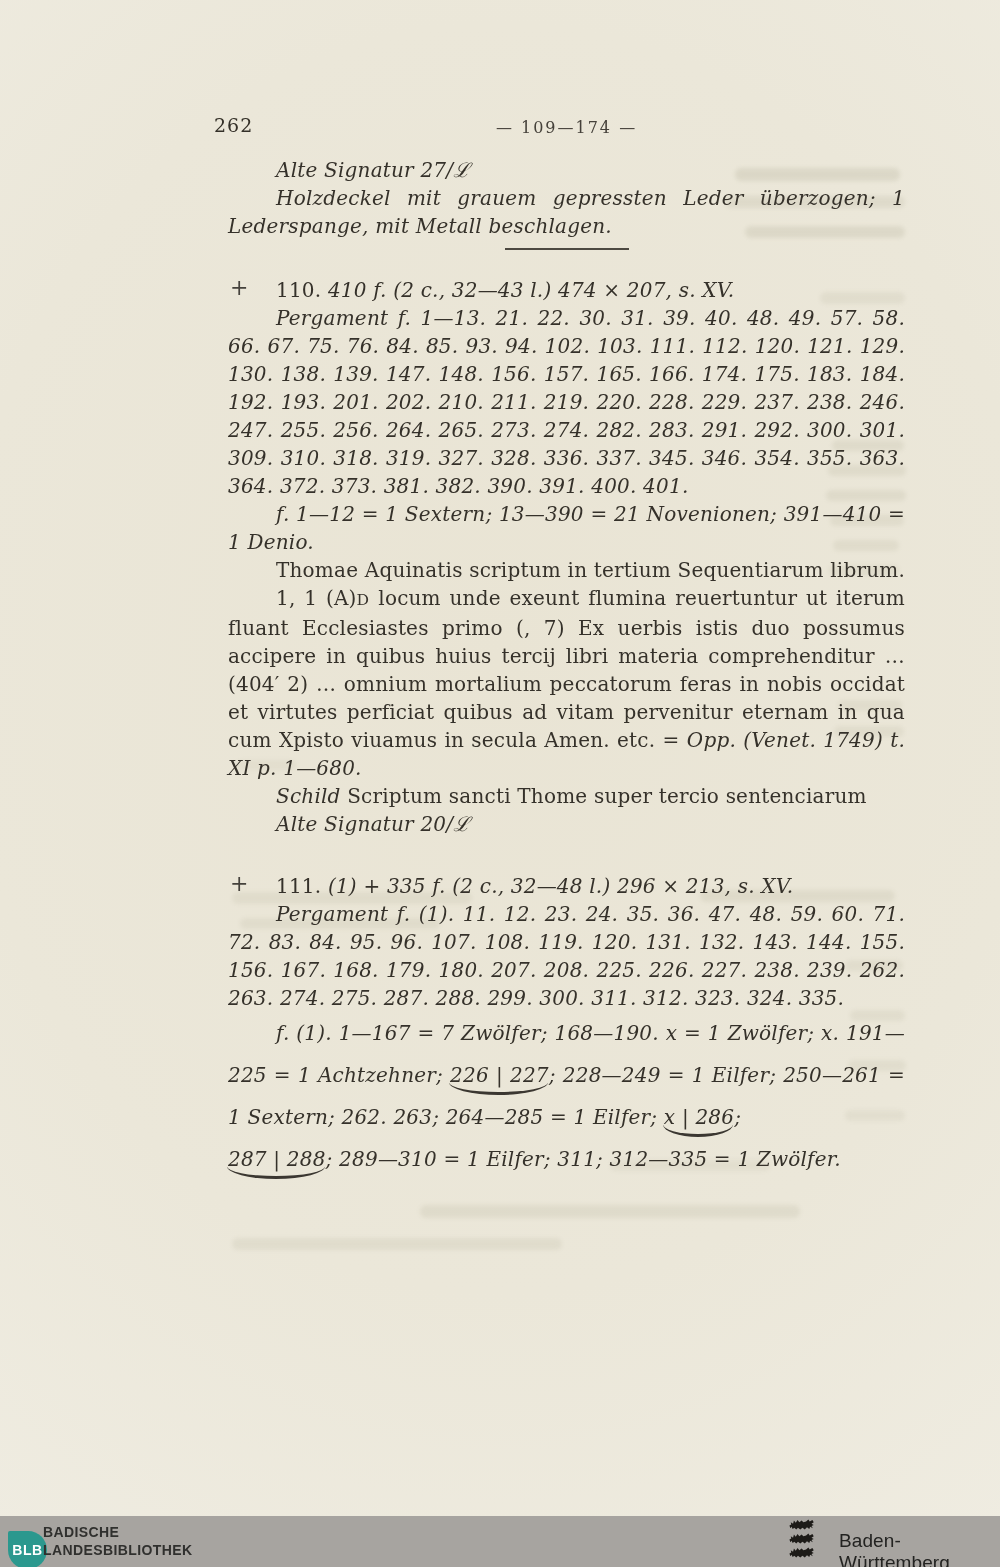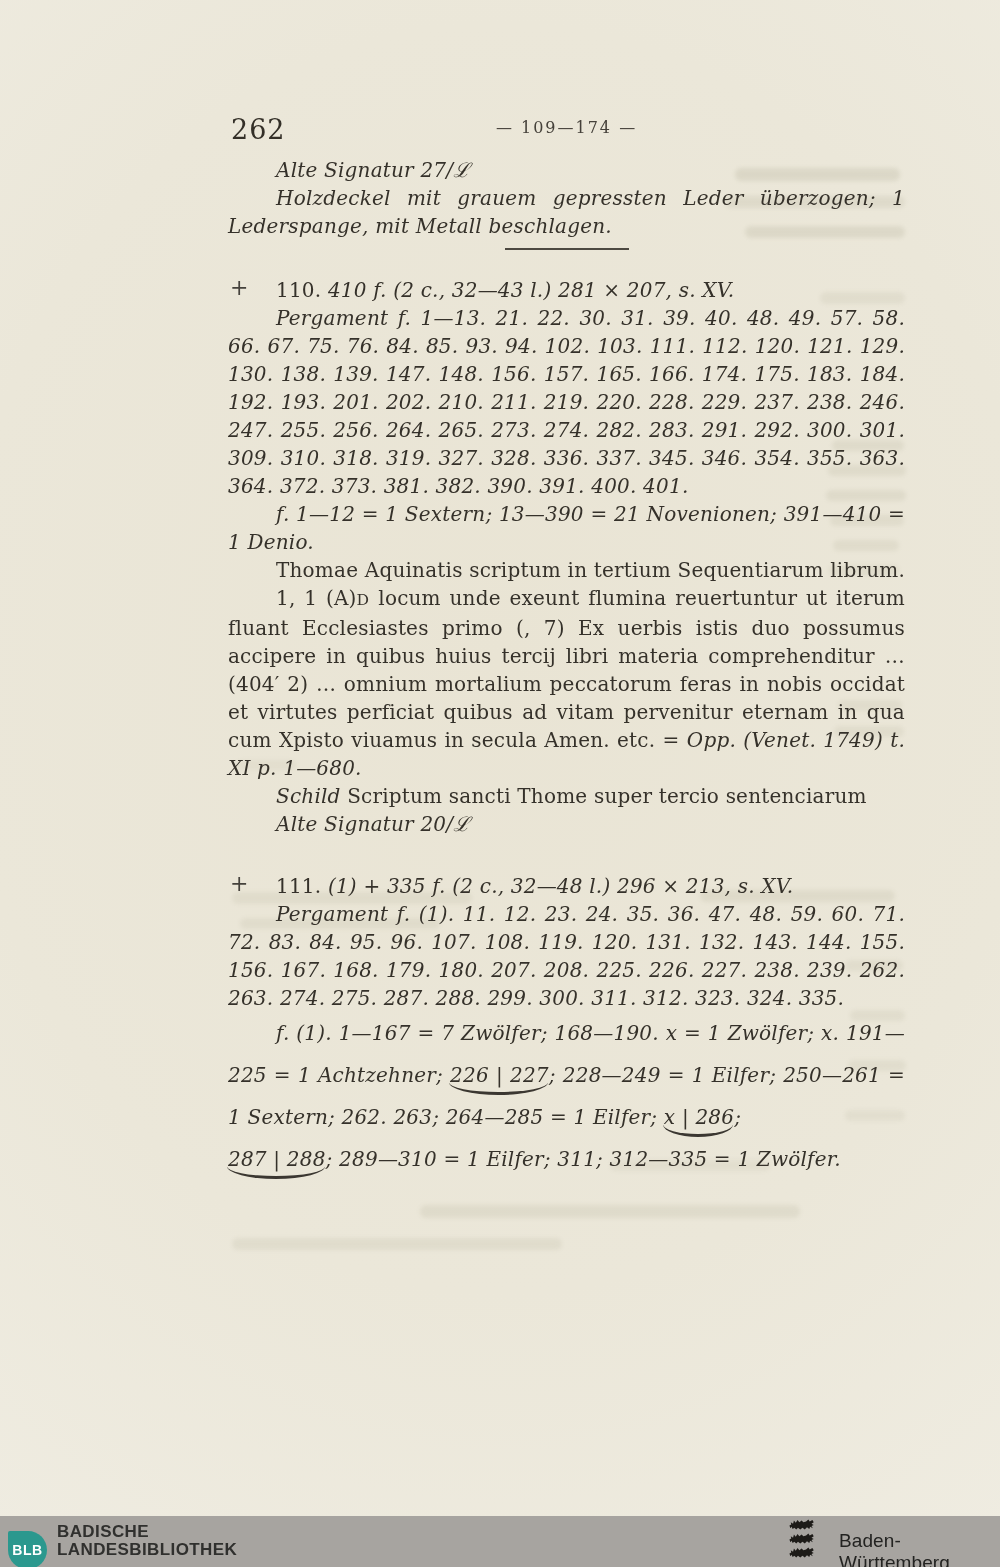--- a/index.html
+++ b/index.html
@@ -7,21 +7,21 @@
        font-family:"DejaVu Serif", serif;}
 
   
   .scan{position:absolute;inset:0;
     background:
       radial-gradient(ellipse 120% 90% at 50% 42%, #e9e4d4 0%, #ebe7d9 45%, #efece1 75%, #f3f1ea 100%);
   }
   .smudge{position:absolute;border-radius:6px;background:#8d8a6d;filter:blur(2px);}
 
   
-  #page-num{position:absolute;left:231px;top:114px;font-size:27px;color:#343028;
+  #page-num{position:absolute;left:214px;top:114px;font-size:19px;color:#343028;
             letter-spacing:1px;}
   #running-head{position:absolute;left:228px;top:118px;width:677px;text-align:center;
             font-size:16px;letter-spacing:2px;color:#45413a;}
 
   #content{position:absolute;left:228px;top:156px;width:677px;
            font-size:20px;line-height:28px;color:#35312a;letter-spacing:.2px;
            text-align:justify;}
   .line{position:relative;text-align:justify;}
   .in{text-indent:48px;}
   .fill{text-align-last:justify;}
@@ -40,21 +40,21 @@
           border-bottom:3px solid #3b3731;
           border-radius:0 0 55% 55% / 0 0 100% 100%;}
 
   
   .footer{position:absolute;left:0;top:1516px;width:1000px;height:51px;
           background:#a7a4a0;font-family:"Liberation Sans", sans-serif;}
   .blb-badge{position:absolute;left:8px;top:2px;width:39px;height:38px;
           background:#2b988e;border-radius:2px 20px 20px 20px;
           display:flex;align-items:center;justify-content:center;
           color:#ffffff;font-weight:700;font-size:14px;letter-spacing:.5px;margin-top:13px;}
-  .lib-name{position:absolute;left:57px;top:7px;font-weight:700;font-size:17px;
+  .lib-name{position:absolute;left:43px;top:7px;font-weight:700;font-size:14px;
           line-height:18px;color:#30302e;letter-spacing:.4px;}
   .coat{position:absolute;left:789px;top:3px;width:28px;display:flex;
           flex-direction:column;gap:2px;}
   .coat svg{display:block;}
   .state-name{position:absolute;left:839px;top:14px;font-size:19px;font-weight:500;
           color:#232321;letter-spacing:.1px;}
 </style>
 </head>
 <body>
 
@@ -85,21 +85,21 @@
       <div class="smudge" style="left: 232px; top: 1238px; width: 330px; height: 12px; opacity: 0.11;"></div>
     </div>
 
   <div id="page-num">262</div>
   <div id="running-head">—  109—174  —</div>
 
   <div id="content">
       <div class="line in"><span class="seg-i">Alte Signatur 27/ℒ</span></div>
       <div class="line in"><span class="seg-i">Holzdeckel mit grauem gepressten Leder überzogen; 1 Lederspange, mit Metall beschlagen.</span></div>
       <div class="rule"></div>
-      <div class="line in"><span class="marker">+</span><span class="seg-b">110.</span><span class="seg-i"> 410 f. (2 c., 32—43 l.) 281 × 207, s. XV.</span></div>
+      <div class="line in"><span class="marker">+</span><span class="seg-b">110.</span><span class="seg-i"> 410 f. (2 c., 32—43 l.) 474 × 207, s. XV.</span></div>
       <div class="line in"><span class="seg-i">Pergament f. 1—13. 21. 22. 30. 31. 39. 40. 48. 49. 57. 58. 66. 67. 75. 76. 84. 85. 93. 94. 102. 103. 111. 112. 120. 121. 129. 130. 138. 139. 147. 148. 156. 157. 165. 166. 174. 175. 183. 184. 192. 193. 201. 202. 210. 211. 219. 220. 228. 229. 237. 238. 246. 247. 255. 256. 264. 265. 273. 274. 282. 283. 291. 292. 300. 301. 309. 310. 318. 319. 327. 328. 336. 337. 345. 346. 354. 355. 363. 364. 372. 373. 381. 382. 390. 391. 400. 401.</span></div>
       <div class="line in"><span class="seg-i">f. 1—12 = 1 Sextern; 13—390 = 21 Novenionen; 391—410 = 1 Denio.</span></div>
       <div class="line in fill"><span class="seg-b">Thomae Aquinatis scriptum in tertium Sequentiarum librum.</span></div>
       <div class="line in"><span class="seg-b">1, 1 </span><span class="seg-r">(A)</span><span class="seg-sc">D</span><span class="seg-r"> locum unde exeunt flumina reuertuntur ut iterum fluant Ecclesiastes primo (, 7) Ex uerbis istis duo possumus accipere in quibus huius tercij libri materia comprehenditur … (</span><span class="seg-b">404′ 2</span><span class="seg-r">) … omnium mortalium peccatorum feras in nobis occidat et virtutes perficiat quibus ad vitam pervenitur eternam in qua cum Xpisto viuamus in secula Amen. etc. </span><span class="seg-i">= Opp. (Venet. 1749) t. XI p. 1—680.</span></div>
       <div class="line in"><span class="seg-i">Schild </span><span class="seg-r">Scriptum sancti Thome super tercio sentenciarum</span></div>
       <div class="line in"><span class="seg-i">Alte Signatur 20/ℒ</span></div>
       <div class="gap"></div>
       <div class="line in"><span class="marker">+</span><span class="seg-b">111.</span><span class="seg-i"> (1) + 335 f. (2 c., 32—48 l.) 296 × 213, s. XV.</span></div>
       <div class="line in"><span class="seg-i">Pergament f. (1). 11. 12. 23. 24. 35. 36. 47. 48. 59. 60. 71. 72. 83. 84. 95. 96. 107. 108. 119. 120. 131. 132. 143. 144. 155. 156. 167. 168. 179. 180. 207. 208. 225. 226. 227. 238. 239. 262. 263. 274. 275. 287. 288. 299. 300. 311. 312. 323. 324. 335.</span></div>
       <div class="line in wide fill"><span class="seg-i">f. (1). 1—167 = 7 Zwölfer; 168—190. x = 1 Zwölfer; x. 191—</span></div>

